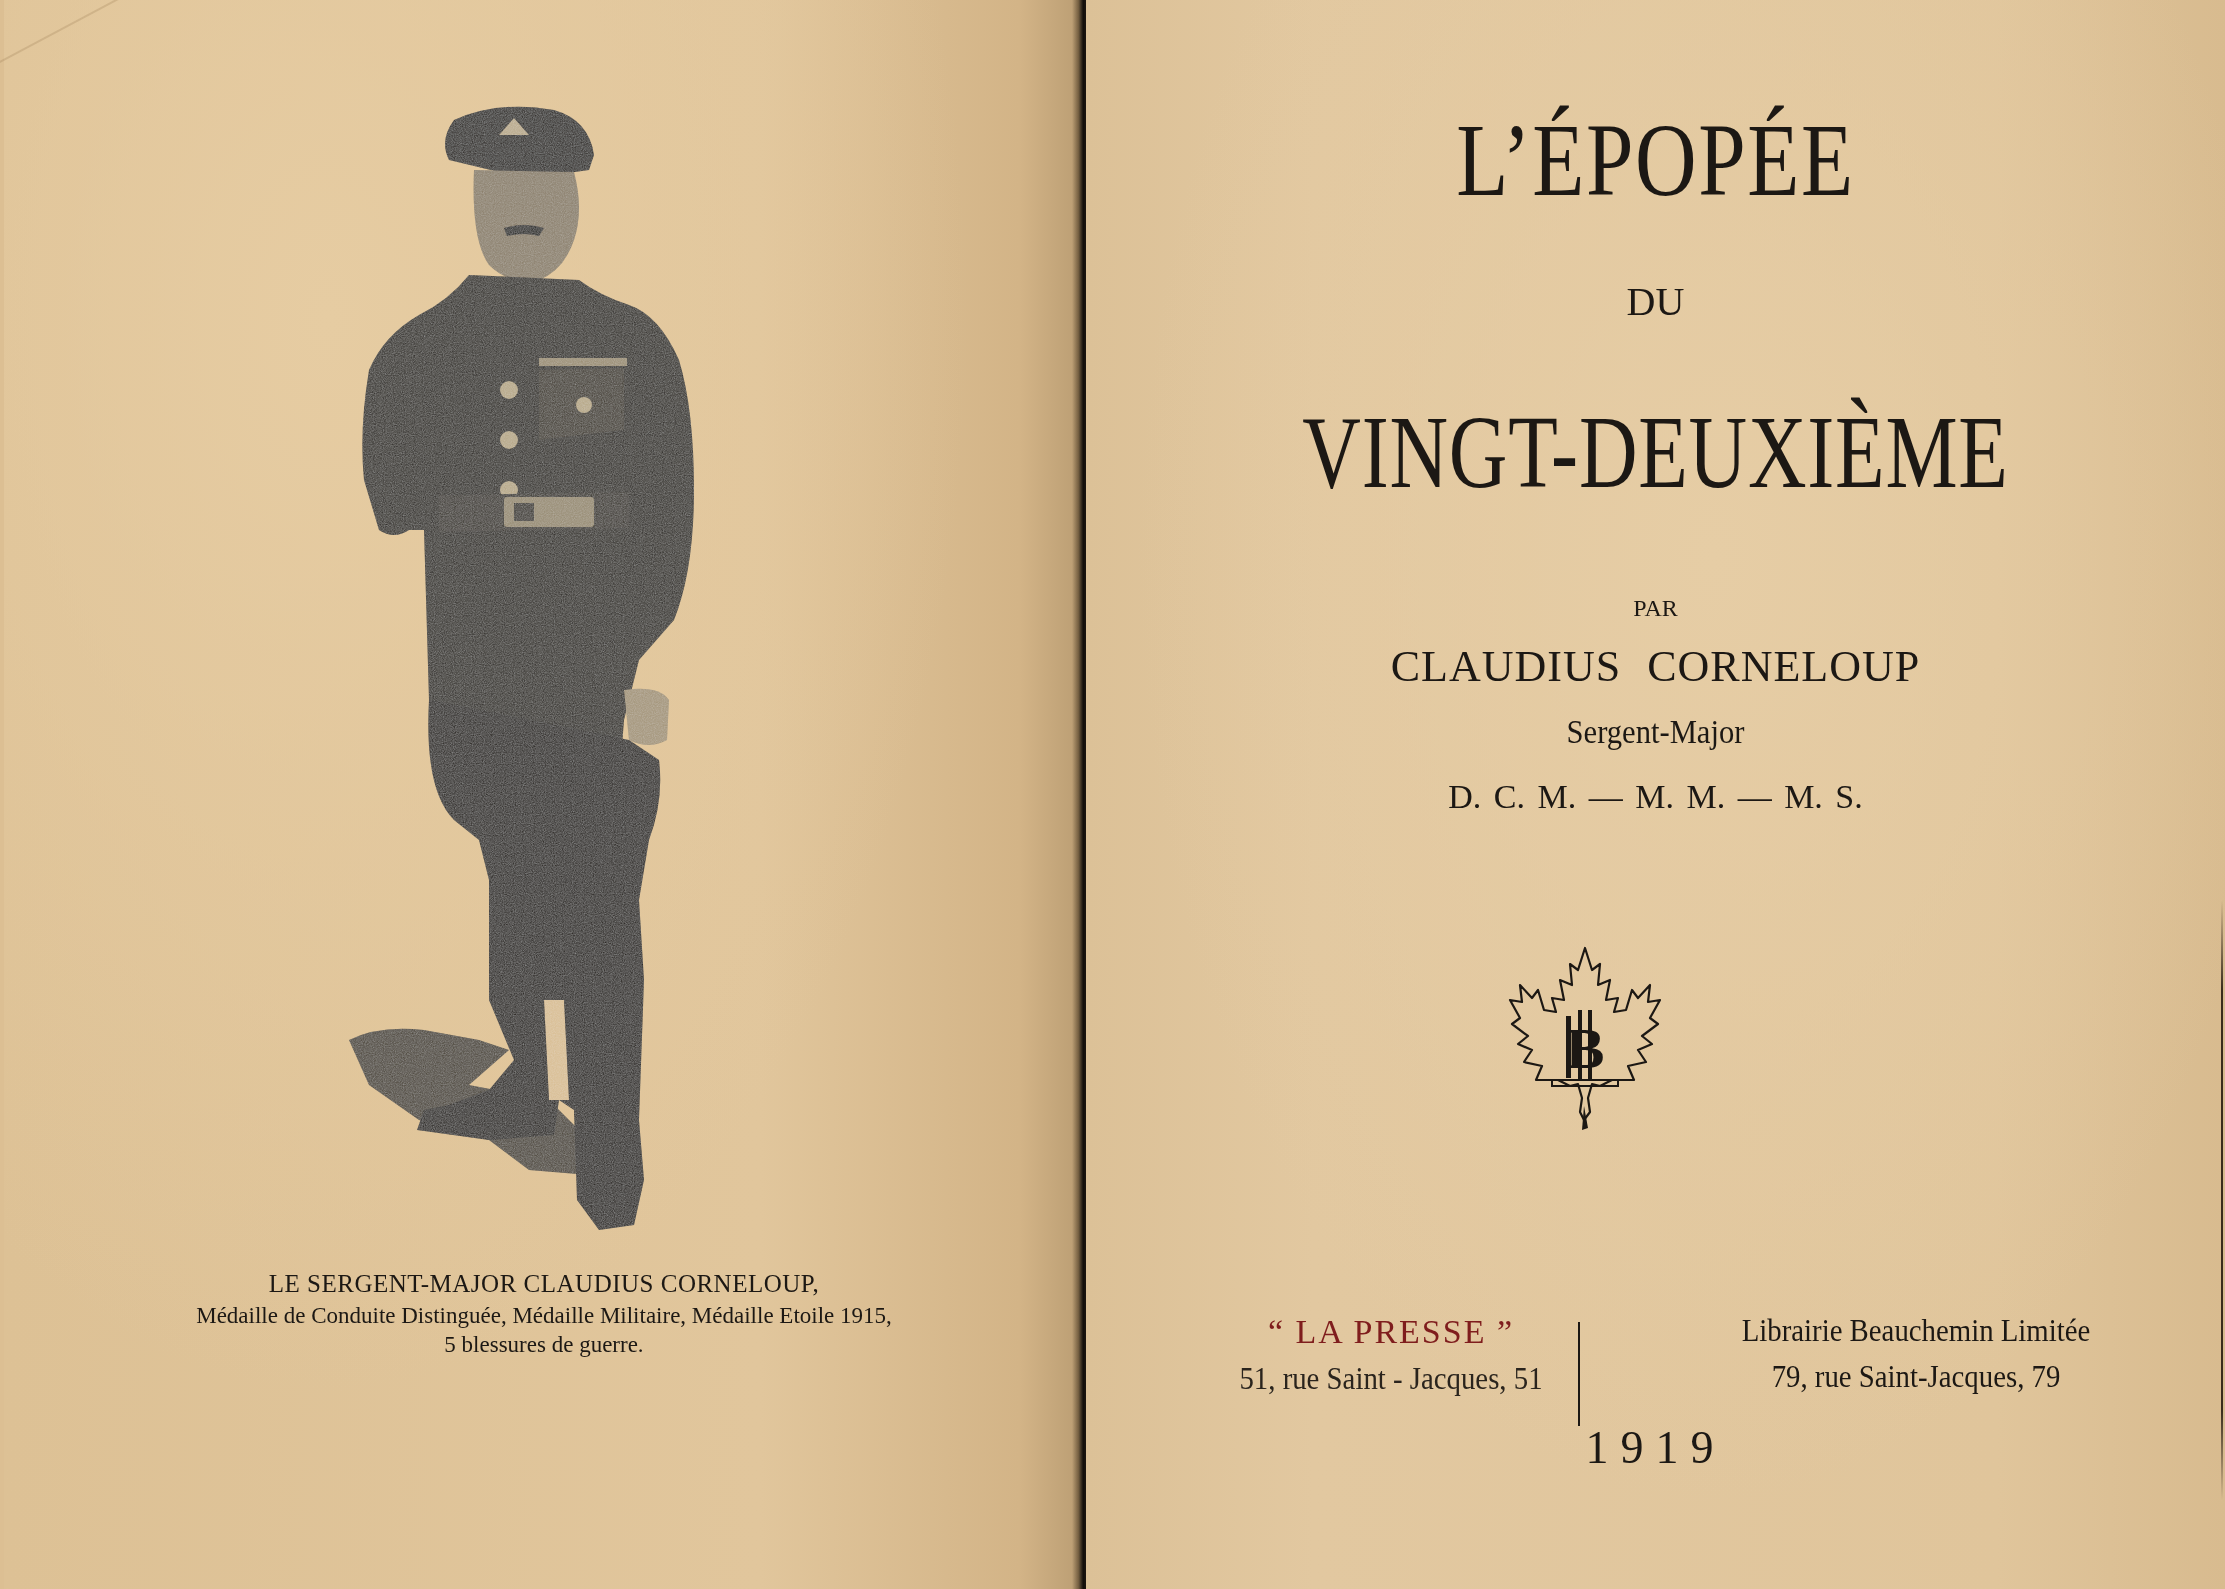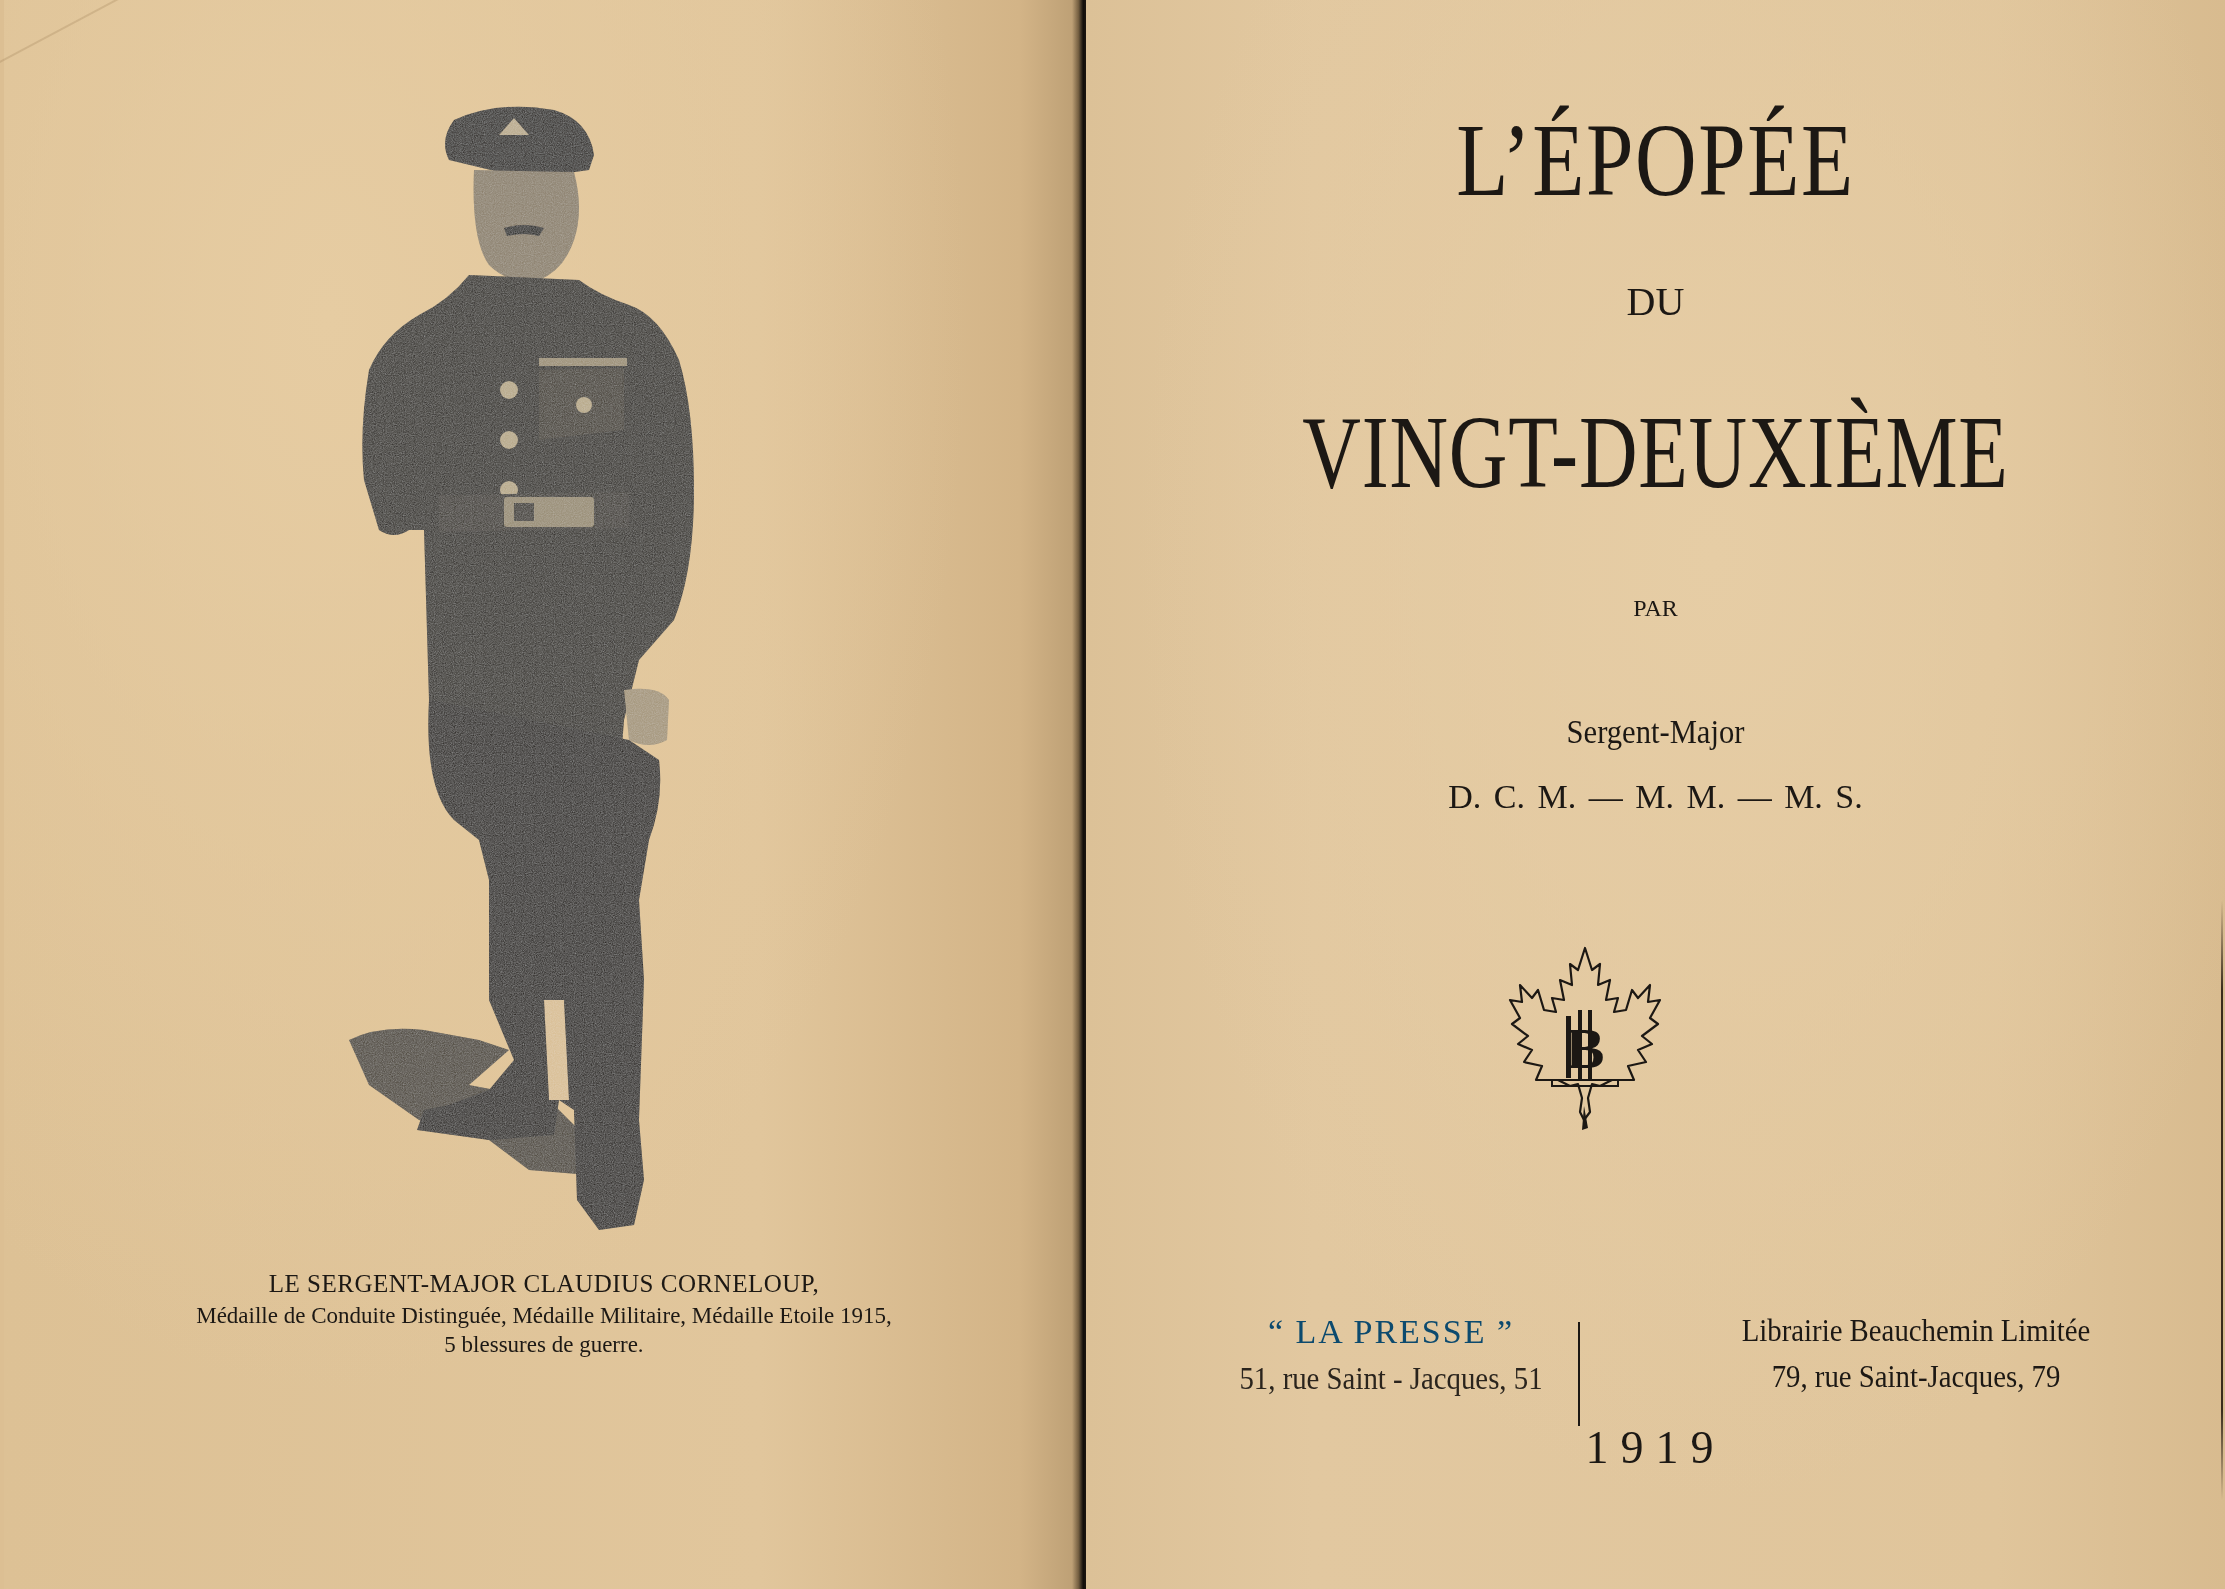--- a/index.html
+++ b/index.html
@@ -64,21 +64,21 @@
   .honours { top:780px; font-size:34px; line-height:1; word-spacing:4px; }
 
   .emblem { position:absolute; left:1500px; top:940px; width:170px; height:200px; }
   .emblem svg { width:100%; height:100%; }
 
   .city { top:1258px; font-size:38px; line-height:1; letter-spacing:1px; }
   .pubs { position:absolute; left:1086px; right:0; top:1310px; height:120px; }
   .pub-left { position:absolute; left:60px; width:490px; text-align:center; }
   .pub-right { position:absolute; left:570px; width:520px; text-align:center; }
   .pub-divider { position:absolute; left:492px; top:12px; width:2px; height:104px; background:#1c1814; }
-  .pub-name-l { font-size:34px; letter-spacing:2px; display:block; line-height:1.3; color:#0c4a6e; filter:blur(0.6px);}
+  .pub-name-l { font-size:34px; letter-spacing:2px; display:block; line-height:1.3; color:#7f1d1d; filter:blur(0.6px);}
   .pub-addr-l { font-size:32px; display:block; line-height:1.5; transform:scaleX(0.9); color:#2a241d; filter:blur(0.5px);}
   .pub-name-r { font-size:32px; display:block; line-height:1.3; transform:scaleX(0.9); }
   .pub-addr-r { font-size:32px; display:block; line-height:1.5; transform:scaleX(0.9); }
   .year { top:1425px; font-size:46px; letter-spacing:12px; line-height:1; }
 </style>
 </head>
 <body>
 
 <div class="spread">
 
@@ -138,20 +138,21 @@
   <div class="gutter"></div>
 
   <div class="page page-right">
     <div class="right-edge"></div>
   </div>
 
   <div class="rc title-1">L’ÉPOPÉE</div>
   <div class="rc title-du">DU</div>
   <div class="rc title-2">VINGT-DEUXIÈME</div>
   <div class="rc par">PAR</div>
+  <div class="rc author">CLAUDIUS CORNELOUP</div>
   <div class="rc rank">Sergent-Major</div>
   <div class="rc honours">D. C. M. — M. M. — M. S.</div>
 
   <div class="emblem">
     <svg viewBox="0 0 170 200">
       <path d="M85 8 L92 30 L100 24 L98 45 L110 40 L106 60 L118 58 L114 72 L126 70 L132 50 L138 58 L150 45 L148 62 L160 60 L150 78 L158 84 L142 96 L152 104 L138 110 L146 122 L128 126 L134 140 L112 140 L100 146 L92 144 L88 158 L90 172 L84 180 L80 172 L82 158 L78 144 L70 146 L58 140 L36 140 L42 126 L24 122 L32 110 L18 104 L28 96 L12 84 L20 78 L10 60 L22 62 L20 45 L32 58 L38 50 L44 70 L56 72 L52 58 L64 60 L60 40 L72 45 L70 24 L78 30 Z" fill="none" stroke="#1c1814" stroke-width="2.2" stroke-linejoin="round"></path>
       <path d="M84 166 L88 188 L82 190 Z" fill="#1c1814"></path>
       <text x="85" y="128" text-anchor="middle" font-family="Liberation Serif, serif" font-weight="bold" font-size="58" fill="#1c1814">B</text>
       <rect x="66" y="76" width="5" height="62" fill="#1c1814"></rect>
       <rect x="78" y="70" width="4" height="70" fill="#1c1814"></rect>

